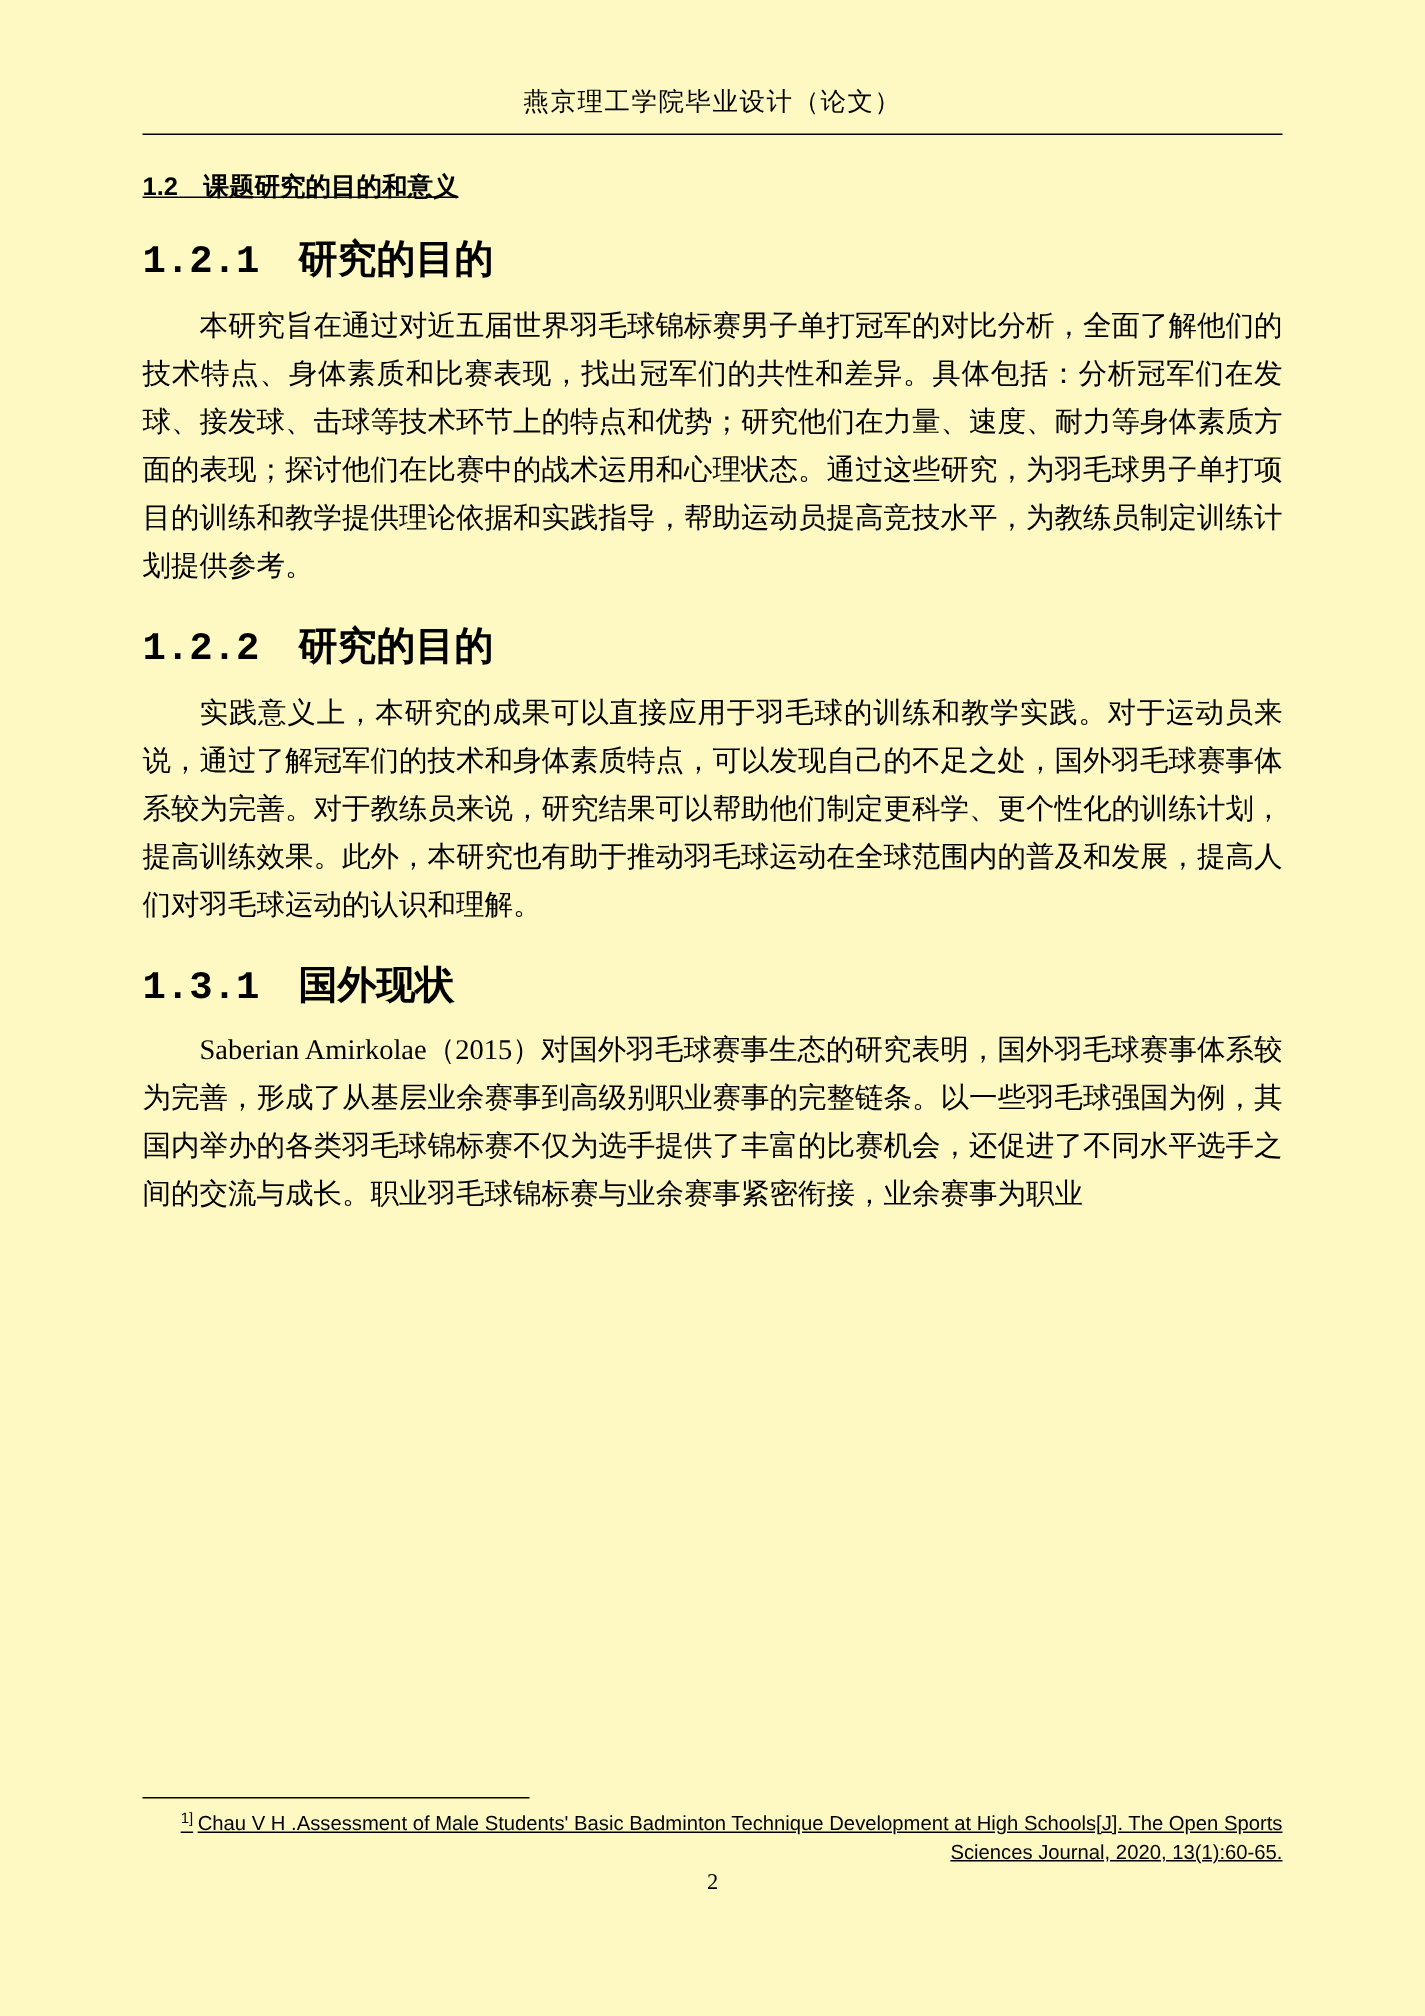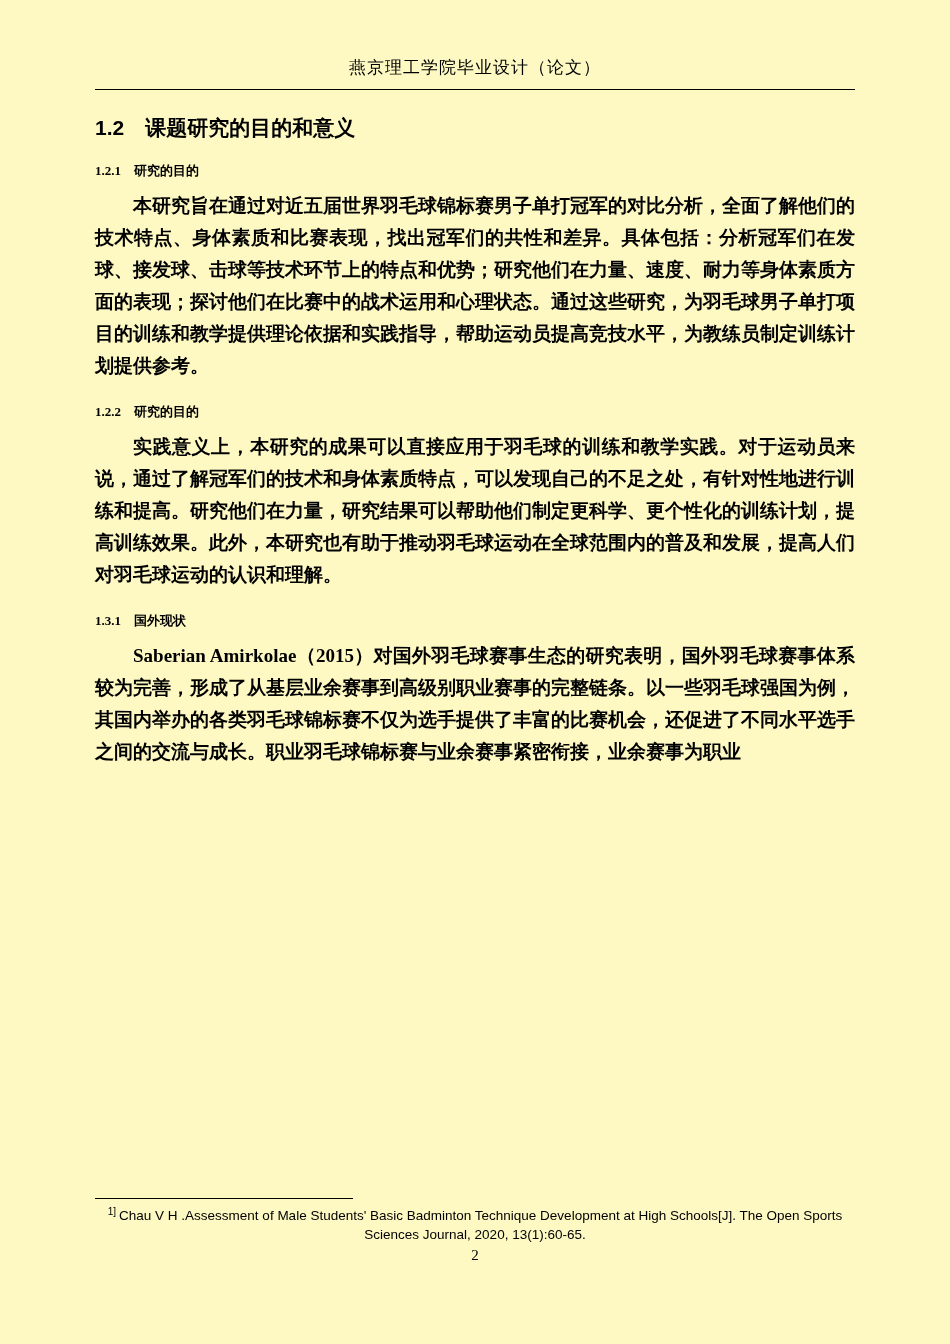--- a/index.html
+++ b/index.html
@@ -21,40 +21,40 @@
     border-bottom: 1.5px solid #000000;
     padding-bottom: 10px;
   }
   .header-title {
     font-size: 17px;
     letter-spacing: 1px;
   }
 
   .h2 {
     font-family: "Liberation Sans", "DejaVu Sans", sans-serif;
-    font-size: 21px;
+    font-size: 17px;
     font-weight: bold;
     margin-top: 24px;
     line-height: 1.3;
+    text-decoration: underline;
   }
   .h2.h2-spaced { margin-top: 36px; }
   .h3 {
-    font-family: Liberation Serif, serif;
-    font-size: 13px;
+    font-family: Liberation Mono, monospace;
+    font-size: 26px;
     font-weight: bold;
     margin-top: 22px;
     line-height: 1.3;
   }
   .para {
     font-size: 19px;
     line-height: 32px;
     text-align: justify;
     text-indent: 2em;
     margin-top: 10px;
-    font-weight: bold;
   }
   .para + .para { margin-top: 0; }
   .ref {
     font-size: 12px;
     line-height: 0;
   }
 
   .footnote {
     position: absolute;
     left: 95px;
@@ -64,21 +64,22 @@
   .footnote-rule {
     width: 258px;
     height: 0;
     border-top: 1px solid #000000;
     margin-bottom: 7px;
   }
   .footnote-text {
     font-family: "Liberation Sans", "DejaVu Sans", sans-serif;
     font-size: 13.5px;
     line-height: 19px;
-    text-align: center;
+    text-align: right;
+    text-decoration: underline;
   }
   .fn-marker {
     font-size: 10px;
     margin-right: 3px;
     line-height: 0;
   }
 
   .page-number {
     position: absolute;
     top: 1247px;
@@ -100,21 +101,21 @@
 
     <h2 class="h2">1.2　课题研究的目的和意义</h2>
 
     <h3 class="h3">1.2.1　研究的目的</h3>
 
     <p class="para">本研究旨在通过对近五届世界羽毛球锦标赛男子单打冠军的对比分析，全面了解他们的技术特点、身体素质和比赛表现，找出冠军们的共性和差异。具体包括：分析冠军们在发球、接发球、击球等技术环节上的特点和优势；研究他们在力量、速度、耐力等身体素质方面的表现；探讨他们在比赛中的战术运用和心理状态。通过这些研究，为羽毛球男子单打项目的训练和教学提供理论依据和实践指导，帮助运动员提高竞技水平，为教练员制定训练计划提供参考。</p>
 
     <h3 class="h3">1.2.2　研究的目的</h3>
 
 
-    <p class="para">实践意义上，本研究的成果可以直接应用于羽毛球的训练和教学实践。对于运动员来说，通过了解冠军们的技术和身体素质特点，可以发现自己的不足之处，有针对性地进行训练和提高。研究他们在力量，研究结果可以帮助他们制定更科学、更个性化的训练计划，提高训练效果。此外，本研究也有助于推动羽毛球运动在全球范围内的普及和发展，提高人们对羽毛球运动的认识和理解。</p>
+    <p class="para">实践意义上，本研究的成果可以直接应用于羽毛球的训练和教学实践。对于运动员来说，通过了解冠军们的技术和身体素质特点，可以发现自己的不足之处，国外羽毛球赛事体系较为完善。对于教练员来说，研究结果可以帮助他们制定更科学、更个性化的训练计划，提高训练效果。此外，本研究也有助于推动羽毛球运动在全球范围内的普及和发展，提高人们对羽毛球运动的认识和理解。</p>
 
 
     <h3 class="h3">1.3.1　国外现状</h3>
 
 
     <p class="para">Saberian Amirkolae（2015）对国外羽毛球赛事生态的研究表明，国外羽毛球赛事体系较为完善，形成了从基层业余赛事到高级别职业赛事的完整链条。以一些羽毛球强国为例，其国内举办的各类羽毛球锦标赛不仅为选手提供了丰富的比赛机会，还促进了不同水平选手之间的交流与成长。职业羽毛球锦标赛与业余赛事紧密衔接，业余赛事为职业</p>
 
   </div>
 
   <div class="footnote">

